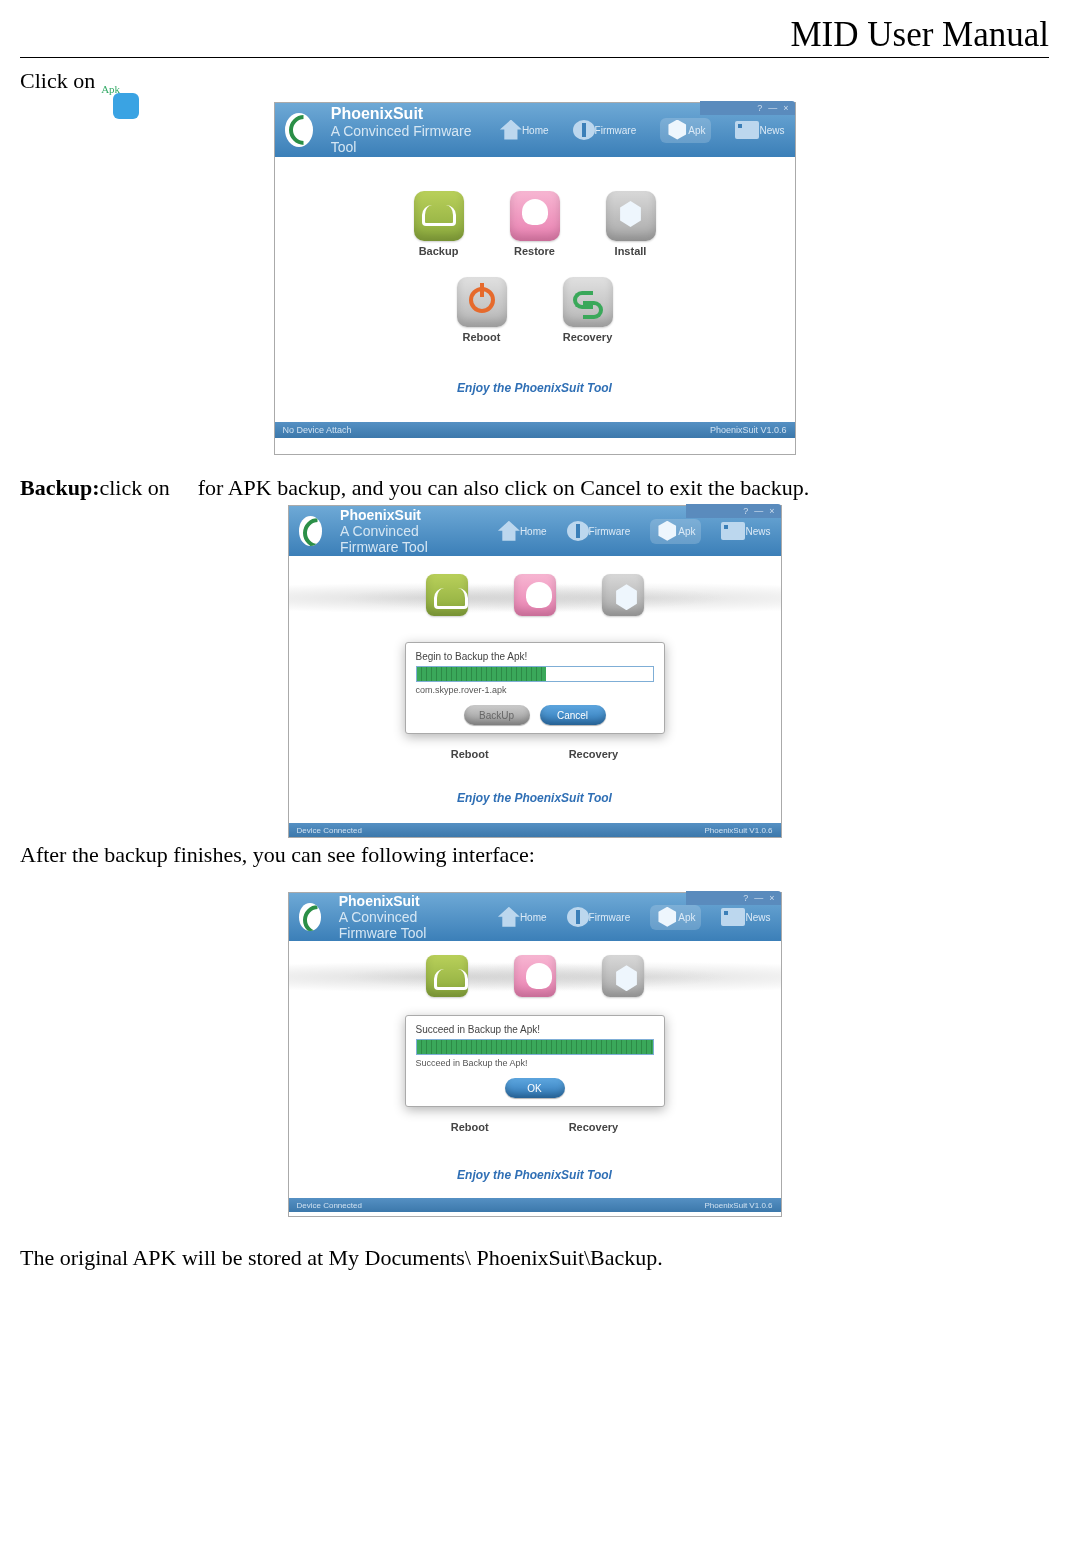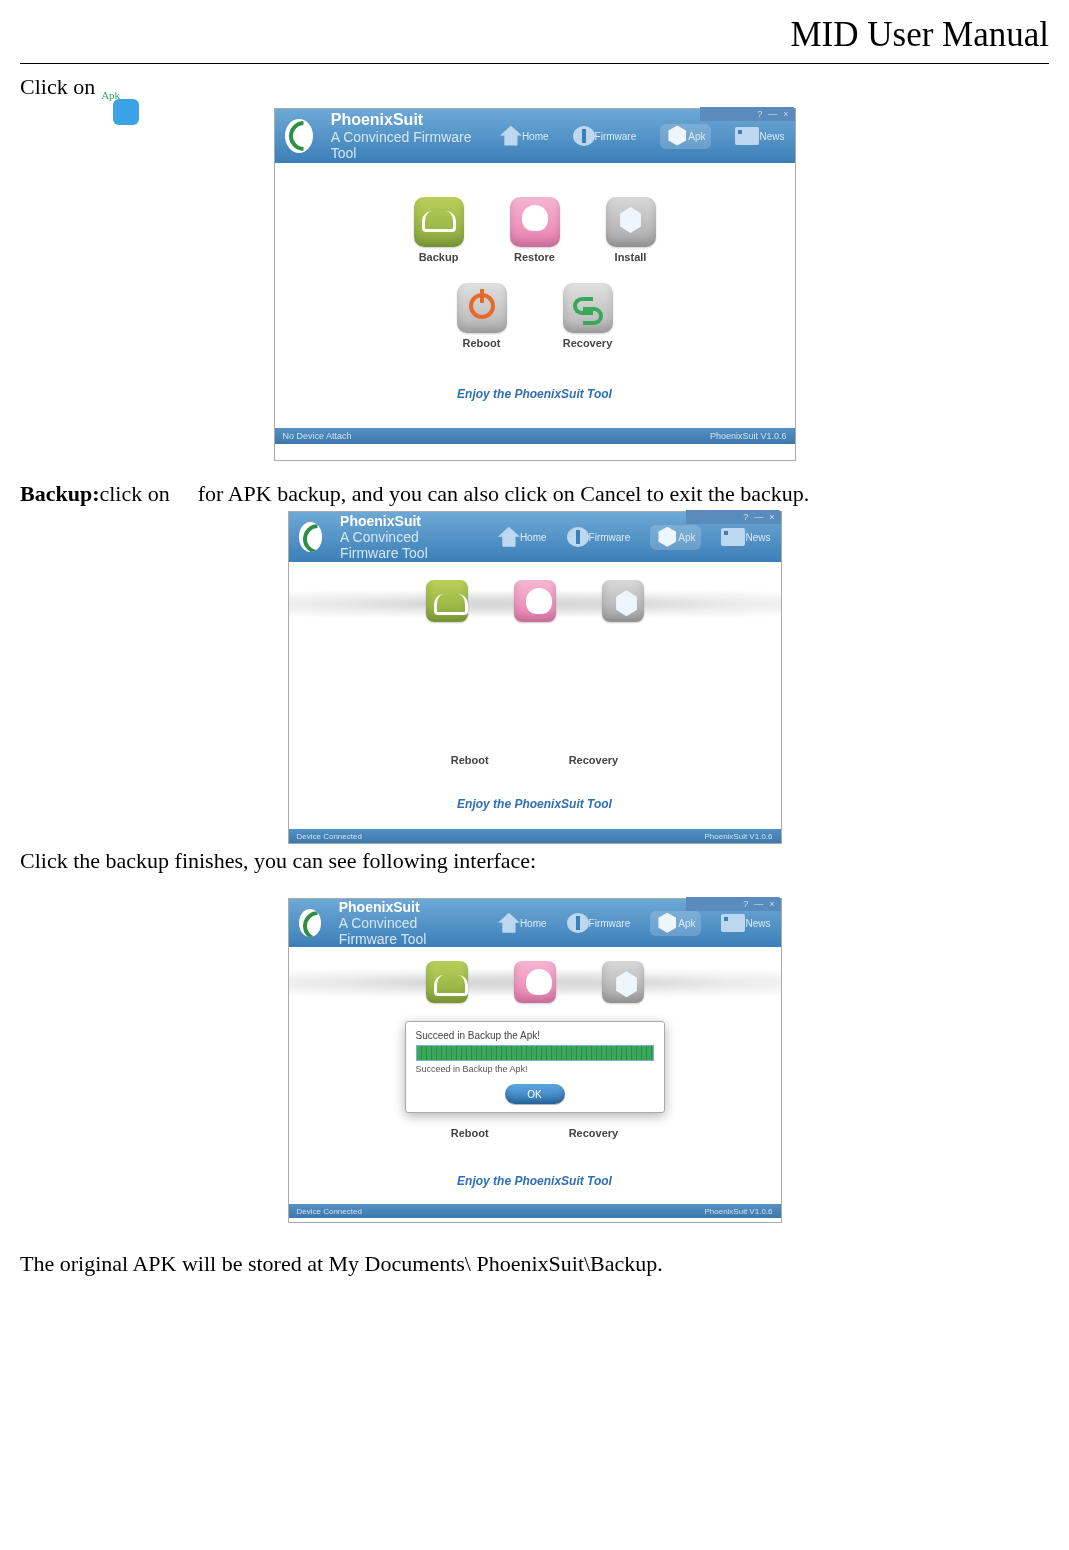--- a/index.html
+++ b/index.html
@@ -1,17 +1,17 @@
 <!DOCTYPE html>
 <html><head>
 <meta charset="utf-8">
 <style>
   body { margin: 0; padding: 0; font-family: "Times New Roman", serif; background: #fff; }
   .page { width: 1069px; height: 1550px; margin: 0; position: relative; padding: 15px 20px 0 20px; box-sizing: border-box; }
-  .header-title { text-align: right; font-size: 35px; font-weight: normal; margin-bottom: 8px; }
+  .header-title { text-align: right; font-size: 35px; font-weight: normal; margin-bottom: 2px; }
   hr.top { border: none; border-top: 1px solid #000; margin: 0 0 6px 0; }
   .body-text { font-size: 22px; line-height: 1.55; }
   .line1 { display: flex; align-items: flex-end; margin-bottom: 4px; }
   .apk-icon-wrap { display: inline-block; margin: 0 6px; }
   .apk-icon-box { width: 50px; height: 50px; background: linear-gradient(#555,#333); border-radius: 8px; position: relative; }
   .apk-icon-box::before { content: ""; position: absolute; left: 12px; top: 12px; width: 26px; height: 26px; background: #3aa3e3; border-radius: 6px; }
   .apk-icon-label { font-size: 11px; color: #3a6; text-align: center; margin-top: 0px; }
   
   .win { margin: 0 auto 6px auto; background: #fff; border: 1px solid #aaa; position: relative; box-sizing: border-box; }
   .win-title-strip { position: absolute; top: -2px; right: 0; width: 95px; height: 14px; background: #5a8bbd; display: flex; align-items: center; justify-content: flex-end; gap: 6px; padding-right: 6px; box-sizing: border-box; border-top-right-radius: 3px; }
@@ -204,33 +204,44 @@
           </div>
       </div>
     </div>
     <div class="win-body" style="height:249px;">
       <div class="smudge" style="top:6px;"></div>
       <div class="win2-back-row">
         <div class="tool-icon small ti-backup"></div>
         <div class="tool-icon small ti-restore"></div>
         <div class="tool-icon small ti-install"></div>
       </div>
+      <div class="dialog" style="top:68px;">
+        <div class="dialog-title">Begin to Backup the Apk!</div>
+        <div class="progress">
+            <div class="progress-fill w55"></div>
+          </div>
+        <div class="file-label">com.skype.rover-1.apk</div>
+        <div class="dialog-btns">
+          <div class="capsule grey">BackUp</div>
+          <div class="capsule blue">Cancel</div>
+        </div>
+      </div>
       <div class="below-labels" style="position:absolute; left:0; right:0; top:168px;">
         <span>Reboot</span>
         <span>Recovery</span>
       </div>
       <div class="enjoy" style="position:absolute; left:0; right:0; bottom:18px;">Enjoy the PhoenixSuit Tool</div>
     </div>
     <div class="win-footer small">
       <span>Device Connected</span>
       <span>PhoenixSuit V1.0.6</span>
     </div>
   </div>
 
-  <div class="body-text" style="margin-top:-6px;">Click the backup finishes, you can see following interface:</div>
+  <div class="body-text" style="margin-top:-6px;">After the backup finishes, you can see following interface:</div>
 
   <div class="win" style="width:494px; height:325px; margin-top:20px;">
     <div class="win-title-strip">
       <span>?</span>
       <span>—</span>
       <span>×</span>
     </div>
     <div class="win-header" style="height:48px; gap:14px;">
       <div class="logo">
         <div class="logo-circle" style="width:28px;height:28px;"></div>

